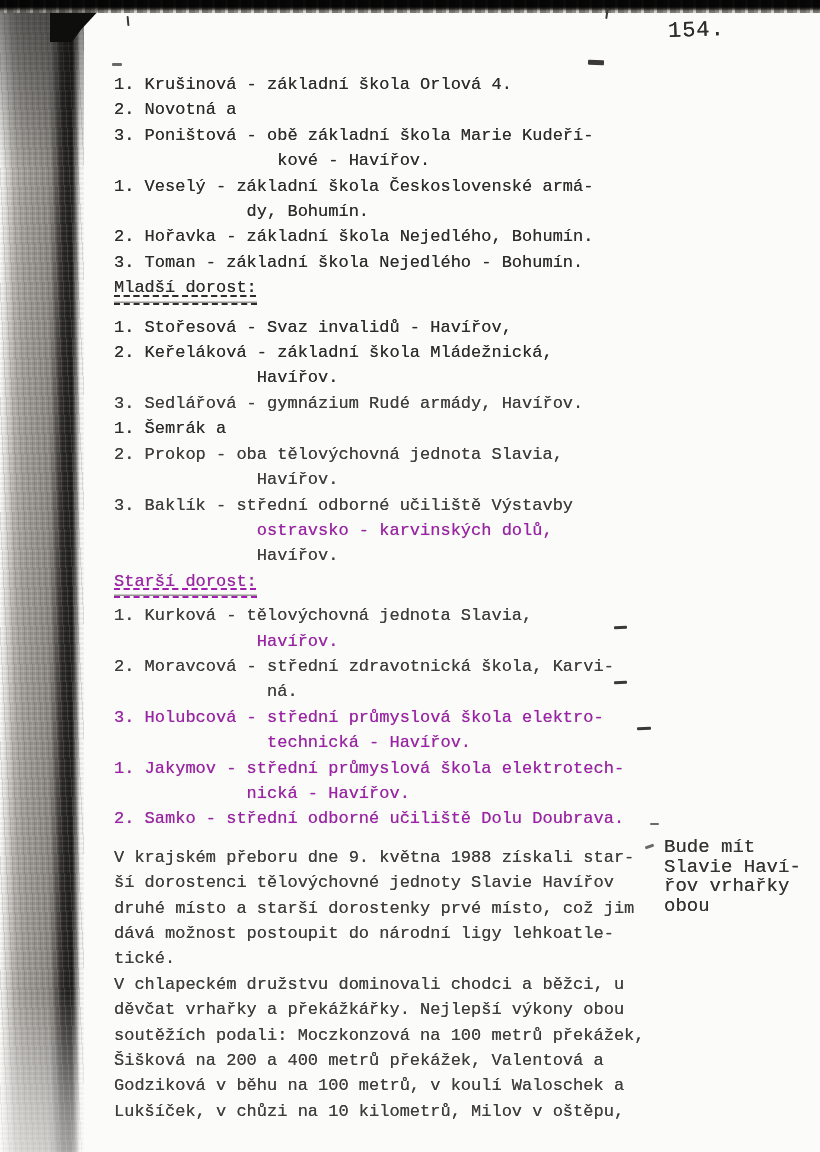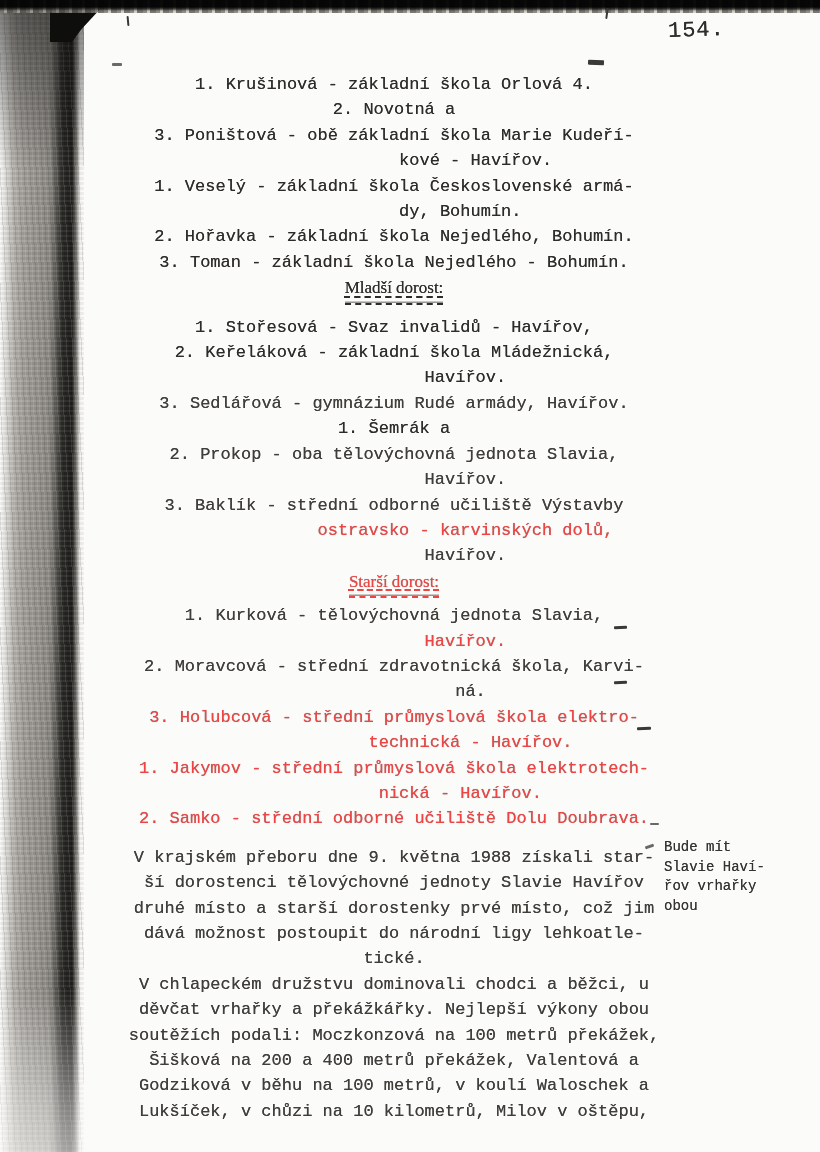--- a/index.html
+++ b/index.html
@@ -39,41 +39,41 @@
   }
   .corner-wedge{
     position:absolute;left:50px;top:0;width:52px;height:42px;
     background:#0e0e0d;
     clip-path:polygon(0 0,100% 0,96% 22%,60% 70%,42% 100%,0 100%);
   }
   
   .doc{
     position:absolute;left:114px;top:72px;width:560px;
     font-size:17px;line-height:25.4px;white-space:pre;
-    color:#2d2c2a;text-shadow:0 0 .6px rgba(45,44,42,.8);text-align:center;
+    color:#2d2c2a;text-shadow:0 0 .6px rgba(45,44,42,.8);
   }
   .line{min-height:25.4px;}
   .line.mid{color:#403e3a;}
-  .line.faint{color:#ef4444;text-shadow:0 0 .7px rgba(81,79,74,.7);}
+  .line.faint{color:#a21caf;text-shadow:0 0 .7px rgba(81,79,74,.7);}
   .hseg{
     display:inline-block;
     border-bottom:2px dashed currentColor;
     padding-bottom:2px;
     text-decoration:underline dashed 1.5px;
     text-underline-offset:3px;
   }
-  .hseg.over{box-shadow:0 -6px 0 -4.5px rgba(70,68,64,.55) inset;font-family:Liberation Serif, serif;}
+  .hseg.over{box-shadow:0 -6px 0 -4.5px rgba(70,68,64,.55) inset;}
   .page-number{
     position:absolute;left:668px;top:18px;
     font-size:22px;letter-spacing:1px;color:#2f2e2c;
     transform:rotate(-2deg);text-shadow:0 0 .5px #2f2e2c;
   }
   .margin-note{
     position:absolute;left:664px;top:838px;width:140px;
-    font-size:14px;line-height:19.5px;white-space:pre;
+    font-size:19px;line-height:19.5px;white-space:pre;
     color:#343331;text-shadow:0 0 .5px rgba(52,51,49,.8);
   }
   .pencil-mark{position:absolute;background:#3a3936;border-radius:1px;}
   .pencil-mark.light{background:#6b6965;}
 </style>
 </head>
 <body>
 
 <div class="binding">
   <div class="noise"></div>

